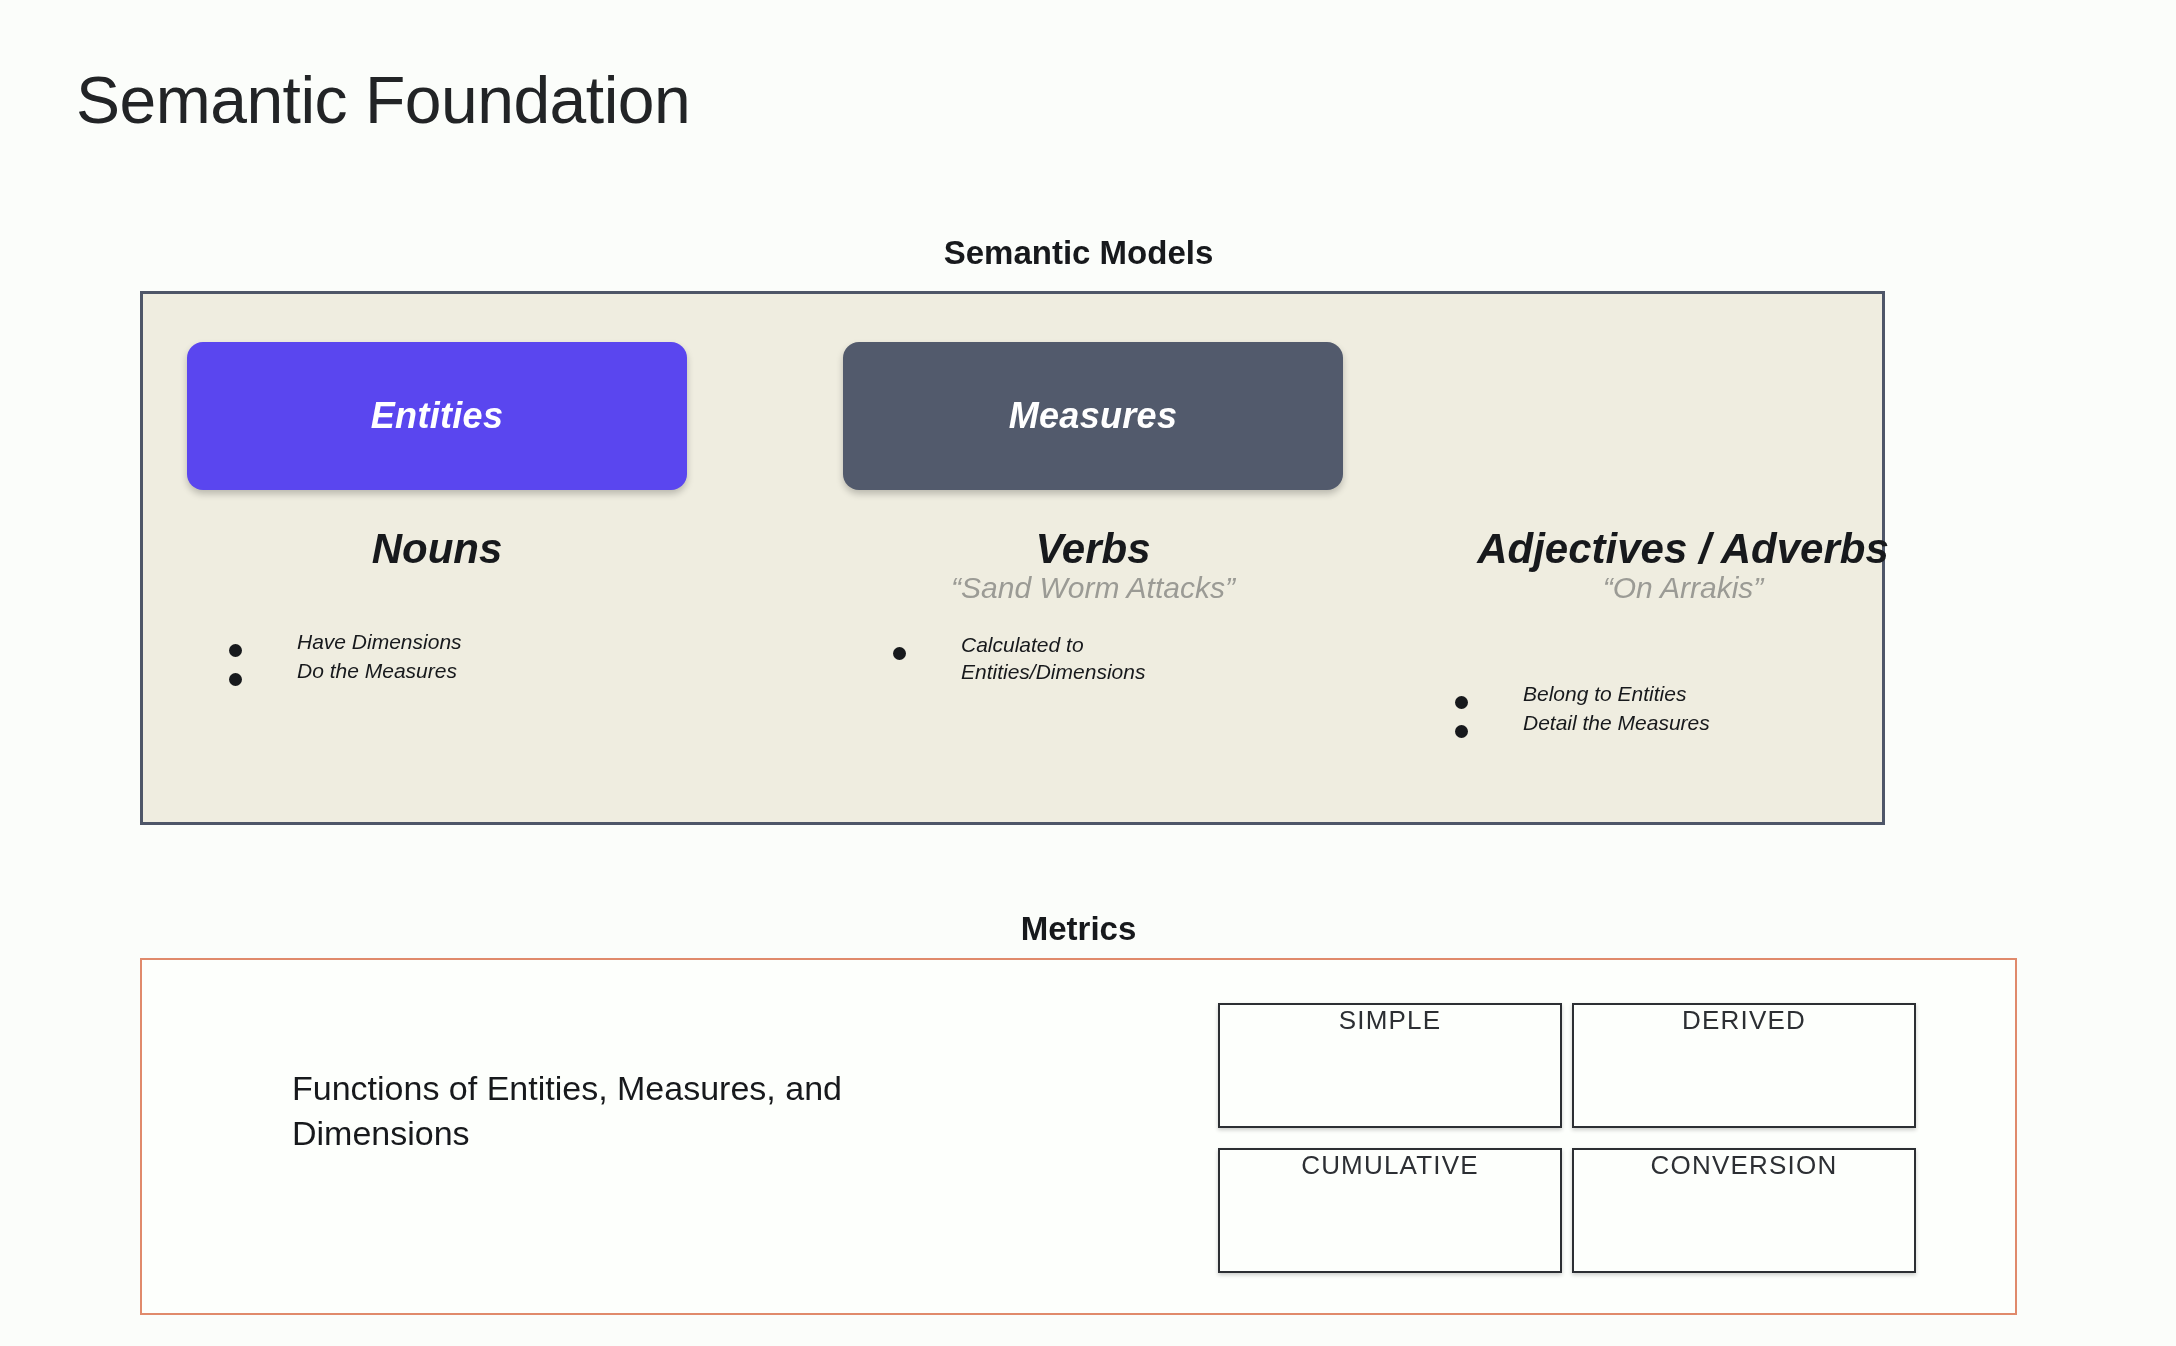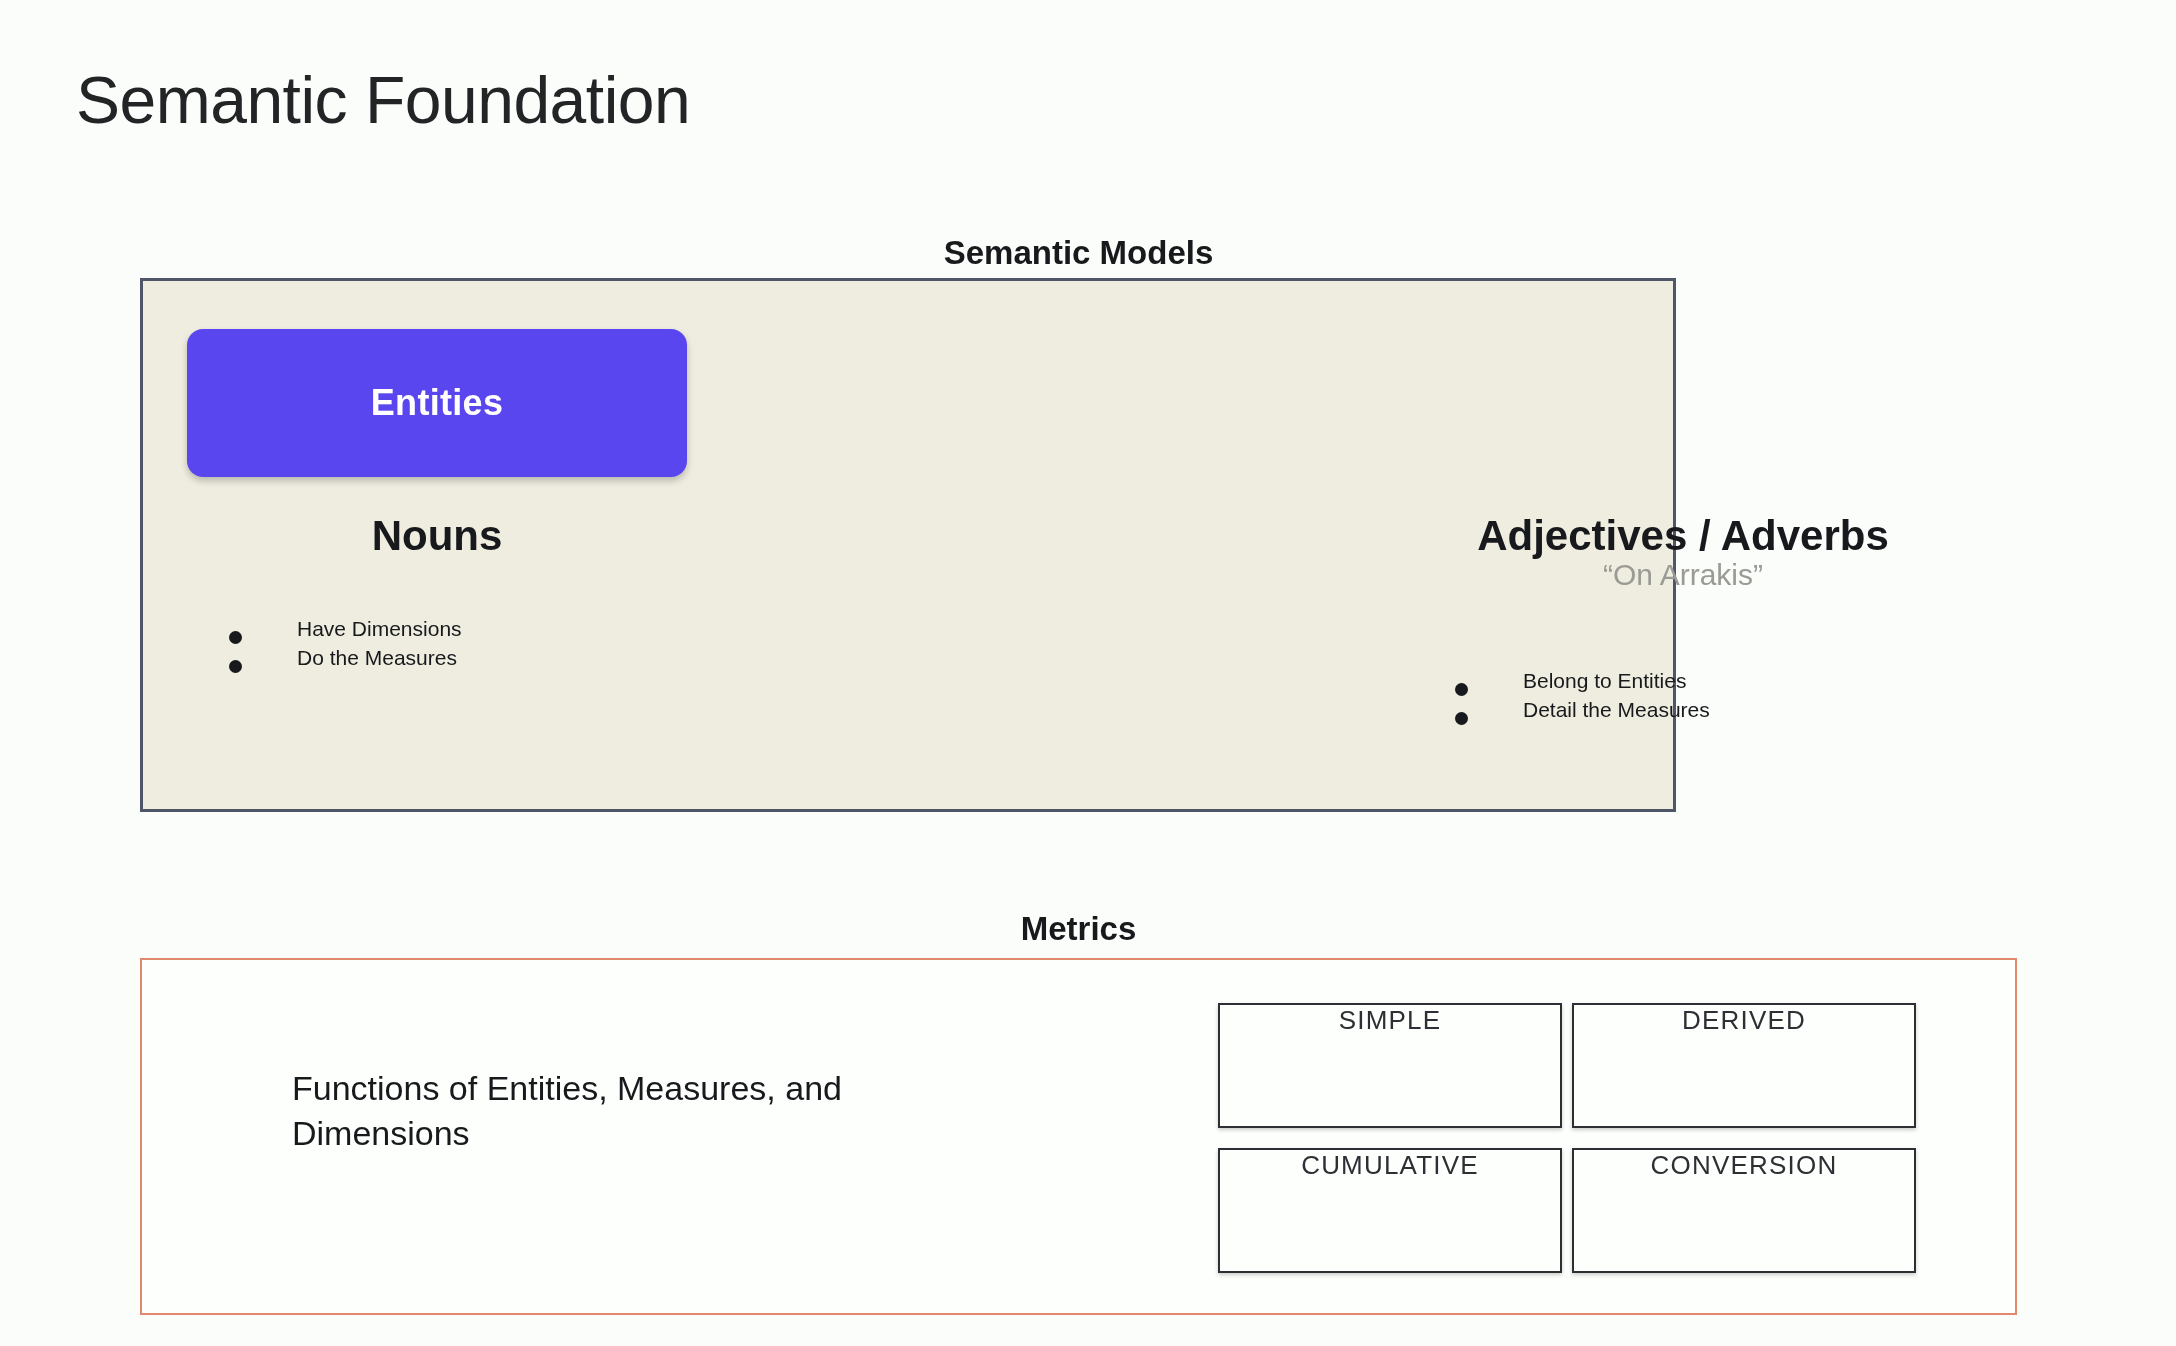--- a/index.html
+++ b/index.html
@@ -47,26 +47,27 @@
   #metrics-heading {
     left: 140px;
     width: 1877px;
     top: 910px;
   }
 
   
   #semantic-panel {
     position: absolute;
     left: 140px;
-    top: 278px;
-    width: 1536px;
+    top: 291px;
+    width: 1745px;
     height: 534px;
     background: #efede0;
     border: 3px solid #4e5668;
     box-sizing: border-box;
+    font-style: italic;
   }
 
   .column {
     position: absolute;
     top: 0;
     height: 100%;
   }
   #col-entities   { left: 44px;   width: 500px; }
   #col-measures   { left: 700px;  width: 500px; }
   #col-dimensions { left: 1290px; width: 500px; }
@@ -211,20 +212,33 @@
           <span class="bullet-dot"></span>
           <span class="bullet-text">Have Dimensions</span>
         </div>
         <div class="bullet-row">
           <span class="bullet-dot"></span>
           <span class="bullet-text">Do the Measures</span>
         </div>
       </div>
     </div>
 
+    <div class="column" id="col-measures">
+      <div class="pill" style="background:#525a6c;">
+        <span class="pill-label">Measures</span>
+      </div>
+      <div class="col-title">Verbs</div>
+      <div class="col-example">“Sand Worm Attacks”</div>
+      <div class="bullet-list">
+        <div class="bullet-row">
+          <span class="bullet-dot"></span>
+          <span class="bullet-text" style="max-width:310px;">Calculated to Entities/Dimensions</span>
+        </div>
+      </div>
+    </div>
 
     <div class="column" id="col-dimensions">
       <div class="col-title">Adjectives / Adverbs</div>
       <div class="col-example">“On Arrakis”</div>
       <div class="bullet-list">
         <div class="bullet-row">
           <span class="bullet-dot"></span>
           <span class="bullet-text">Belong to Entities</span>
         </div>
         <div class="bullet-row">

